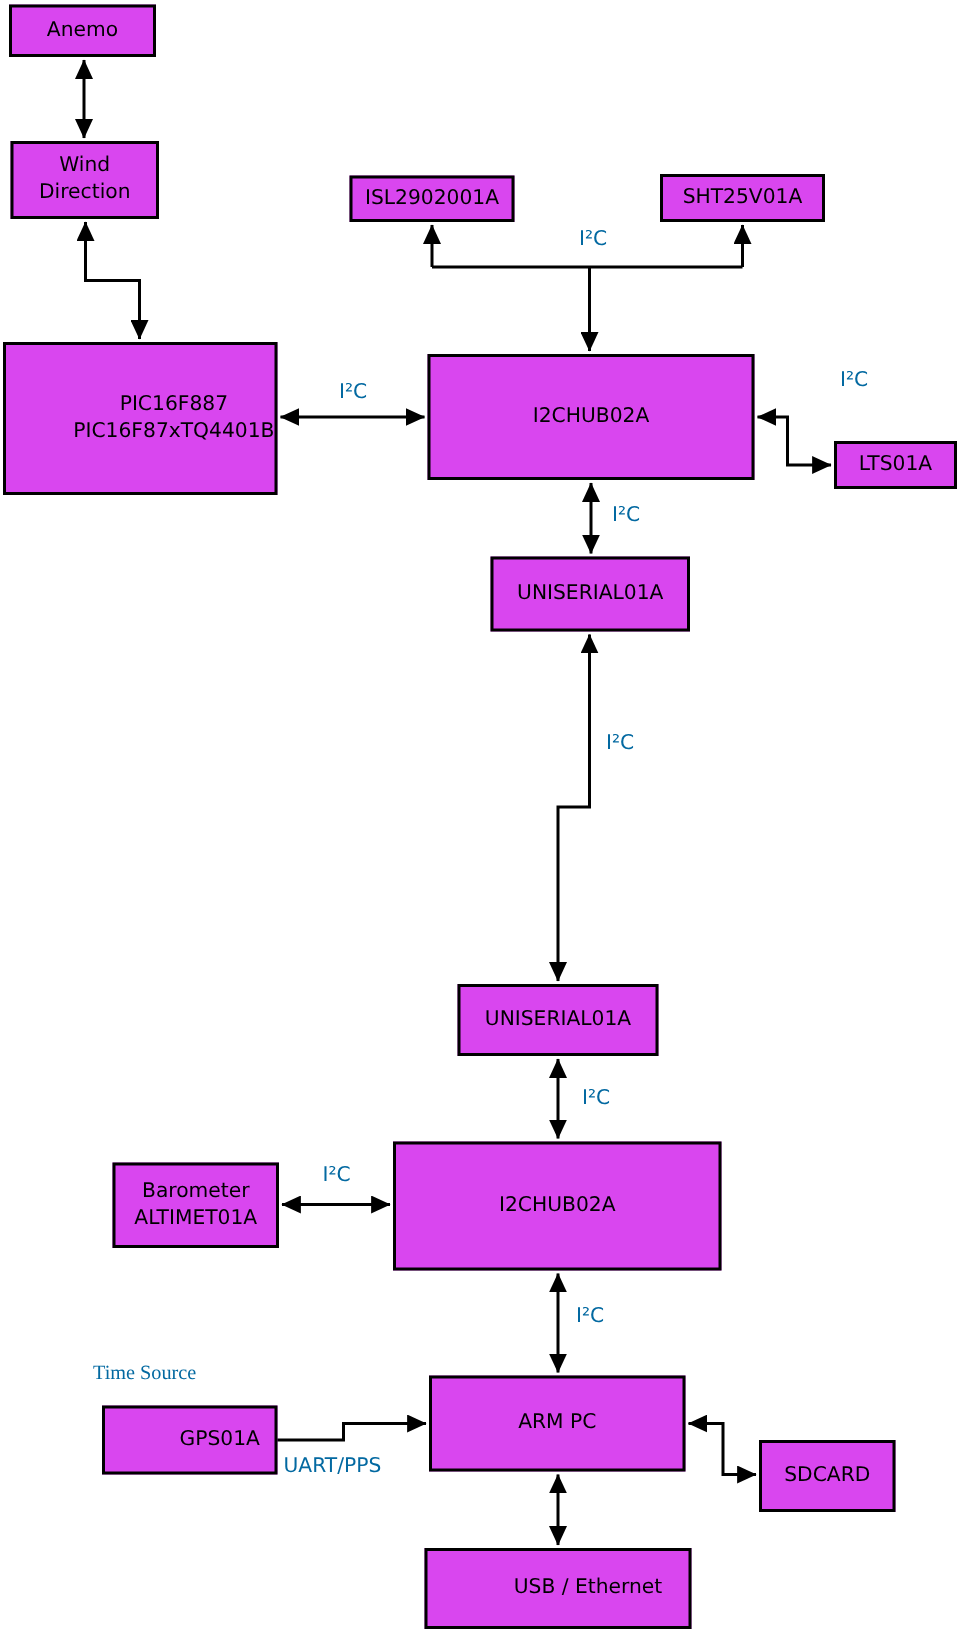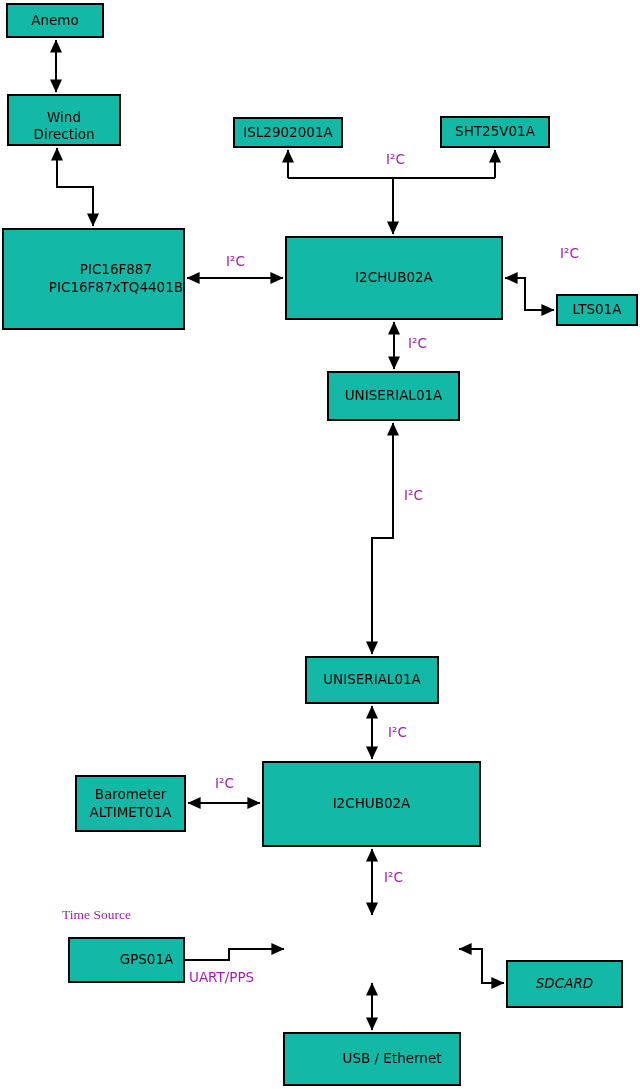--- a/index.html
+++ b/index.html
@@ -20,55 +20,55 @@
     position: absolute;
     left: 0;
     top: 0;
     width: 640px;
     height: 1089px;
   }
   .node {
     position: absolute;
     box-sizing: border-box;
     border: 2px solid #000000;
-    background: #14b8a6;
+    background: #d946ef;
     display: flex;
     align-items: center;
     justify-content: center;
     text-align: center;
   }
   .node-label {
     font-size: 13.5px;
     line-height: 1.3;
     white-space: pre-line;
     color: #000000;
   }
   .edge-label {
     position: absolute;
     font-size: 13.5px;
     line-height: 1.2;
     white-space: nowrap;
-    color: #a21caf;
+    color: #0369a1;
   }
 
   
   .n-anemo      { left: 6px;   top: 3px;    width: 98px;  height: 35px; }
-  .n-winddir    { left: 7px;   top: 94px;   width: 114px;  height: 52px; align-items: flex-end; }
+  .n-winddir    { left: 7px;   top: 94px;   width: 99px;  height: 52px; }
   .n-pic        { left: 2px;   top: 228px;  width: 183px; height: 102px; justify-content: flex-end; }
   .n-isl        { left: 233px; top: 117px;  width: 110px; height: 31px; text-align: right; }
   .n-sht        { left: 440px; top: 116px;  width: 110px; height: 32px; }
   .n-hub1       { left: 285px; top: 236px;  width: 218px; height: 84px; }
   .n-lts        { left: 556px; top: 294px;  width: 82px;  height: 32px; }
   .n-uni1       { left: 327px; top: 371px;  width: 133px; height: 50px; }
   .n-uni2       { left: 305px; top: 656px;  width: 134px; height: 48px; }
   .n-hub2       { left: 262px; top: 761px;  width: 219px; height: 86px; }
   .n-baro       { left: 75px;  top: 775px;  width: 111px; height: 57px; }
   .n-arm        { left: 286px; top: 917px;  width: 171px; height: 64px; }
   .n-gps        { left: 68px;  top: 937px;  width: 117px; height: 46px; padding-left: 40px; }
-  .n-sdcard     { left: 506px; top: 960px;  width: 117px; height: 48px; font-style: italic; }
+  .n-sdcard     { left: 506px; top: 960px;  width: 91px; height: 48px; }
   .n-usb        { left: 283px; top: 1032px; width: 178px; height: 54px; padding-left: 40px; }
 
   
   .l-i2c-pic-hub1   { left: 226px; top: 253px; }
   .l-i2c-top-t      { left: 386px; top: 151px; }
   .l-i2c-lts        { left: 560px; top: 245px; }
   .l-i2c-hub1-uni1  { left: 408px; top: 335px; }
   .l-i2c-long       { left: 404px; top: 487px; }
   .l-i2c-uni2-hub2  { left: 388px; top: 724px; }
   .l-i2c-baro-hub2  { left: 215px; top: 775px; }
@@ -167,20 +167,23 @@
 
   <div class="node n-hub2">
     <span class="node-label">I2CHUB02A</span>
   </div>
 
   <div class="node n-baro">
     <span class="node-label">Barometer
 ALTIMET01A</span>
   </div>
 
+  <div class="node n-arm">
+    <span class="node-label">ARM PC</span>
+  </div>
 
   <div class="node n-gps">
     <span class="node-label">GPS01A</span>
   </div>
 
   <div class="node n-sdcard">
     <span class="node-label">SDCARD</span>
   </div>
 
   <div class="node n-usb">

